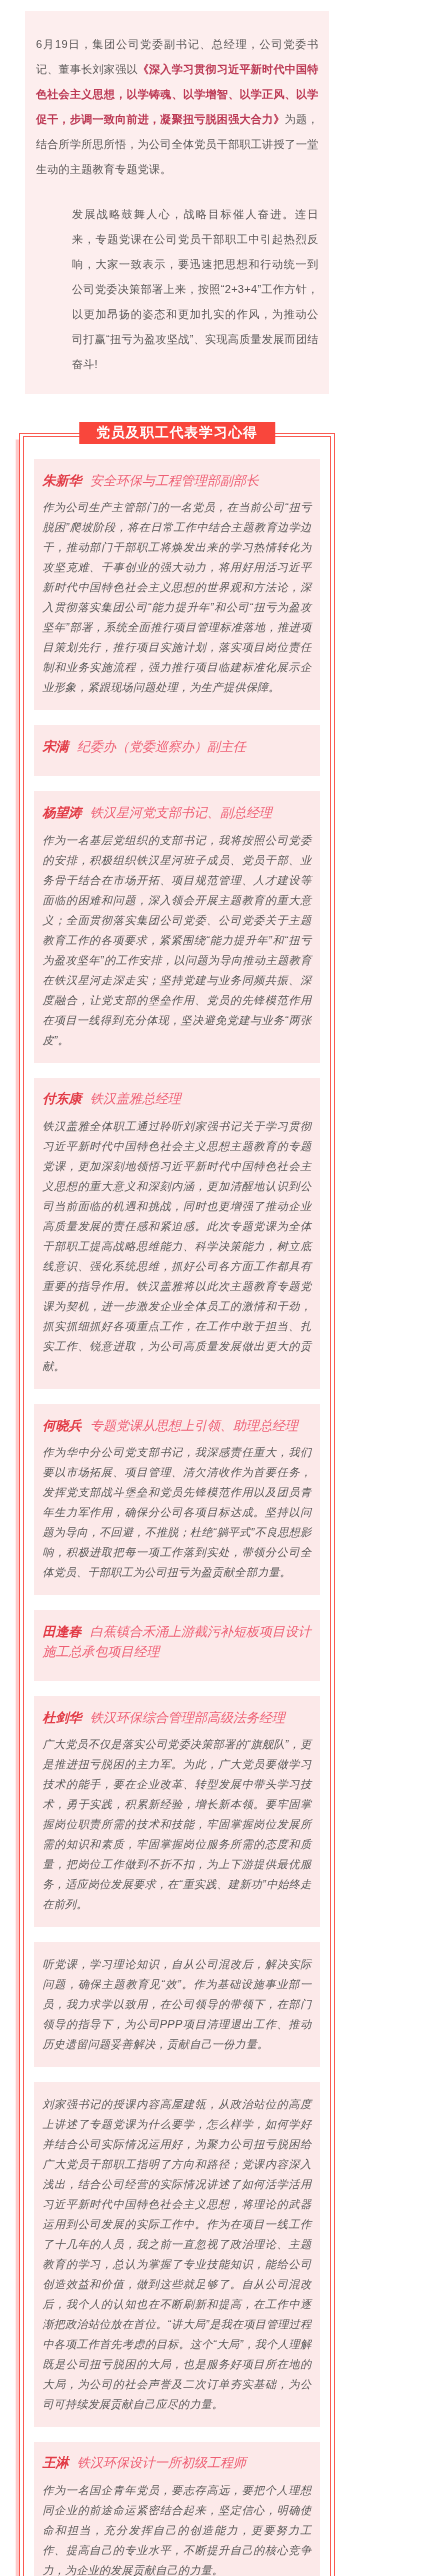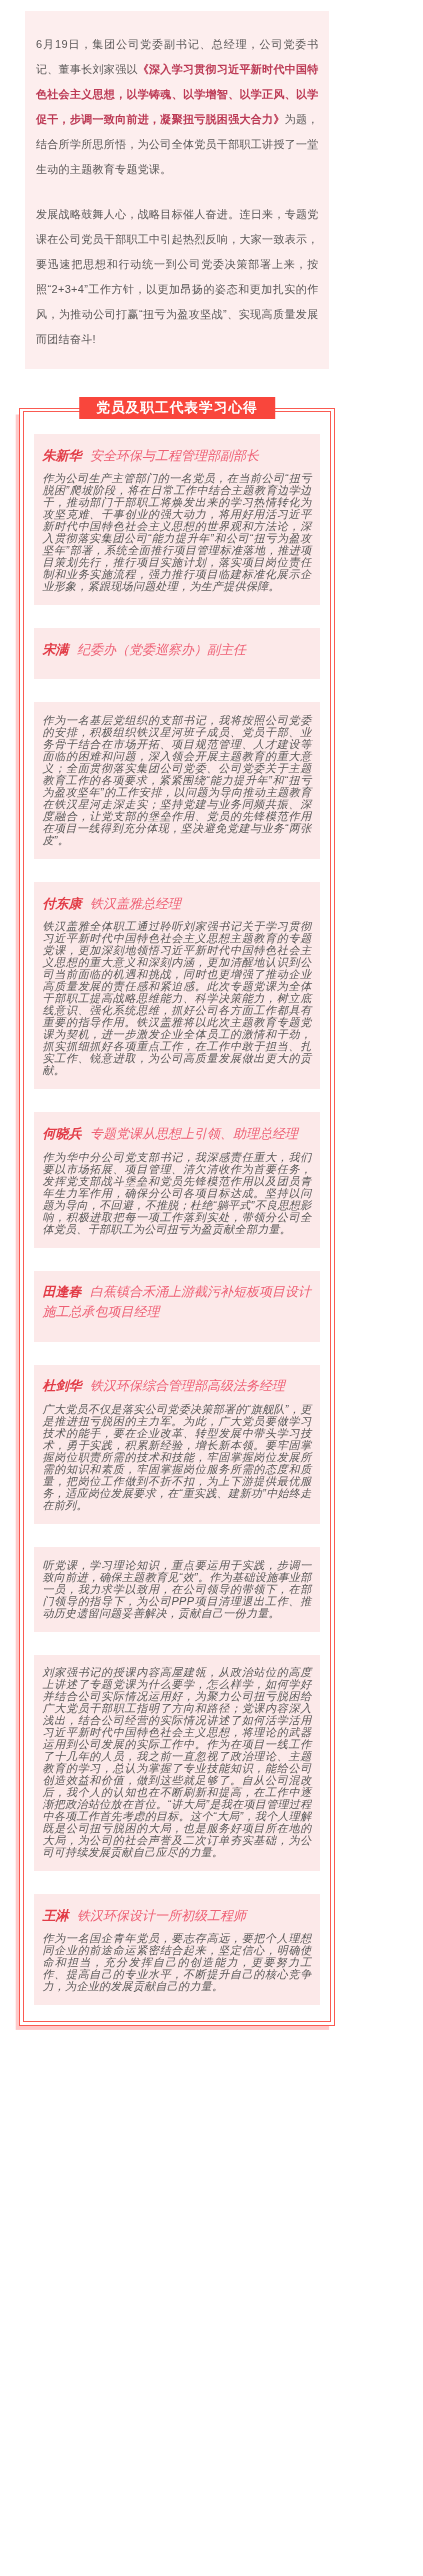--- a/index.html
+++ b/index.html
@@ -25,21 +25,21 @@
     padding: 21px 10.4px 17px 11px;
   }
   .intro-p {
     margin: 0;
     font-size: 11px;
     line-height: 25px;
     letter-spacing: 0.3px;
     color: #595757;
     text-align: justify;
   }
-  .intro-p + .intro-p { margin-top: 19.5px; }
+  .intro-p + .intro-p { margin-top: 19.5px; margin-left: 36px; }
   .intro-hl {
     color: #bc3a55;
     font-weight: bold;
   }
 
   
   .section-wrap {
     position: relative;
     margin: 39px 19px 0 19px;
   }
@@ -72,40 +72,40 @@
     z-index: 2;
     text-align: center;
   }
 
   
   .entry {
     background: #fce9e9;
     padding: 11.7px 8.5px 13px 8.5px;
     font-style: italic;
   }
-  .entry + .entry { margin-top: 23px; }
+  .entry + .entry { margin-top: 15px; }
   .entry-head {
     margin: 0 0 6.5px 0;
     font-size: 13px;
     line-height: 20px;
     text-align: left;
   }
   .entry-name {
     color: #e23c47;
     font-weight: bold;
     margin-right: 8.5px;
   }
   .entry-title {
     color: #ee5f74;
     font-weight: normal;
   }
   .entry-text {
     margin: 0;
     font-size: 11px;
-    line-height: 12px;
+    line-height: 20px;
     letter-spacing: 0.3px;
     color: #585858;
     text-align: justify;
   }
 </style>
 </head>
 <body>
 
 <div class="page">
 
@@ -122,20 +122,21 @@
         <article class="entry">
           <h3 class="entry-head"><span class="entry-name">朱新华</span><span class="entry-title">安全环保与工程管理部副部长</span></h3>
           <p class="entry-text">作为公司生产主管部门的一名党员，在当前公司“扭亏脱困”爬坡阶段，将在日常工作中结合主题教育边学边干，推动部门干部职工将焕发出来的学习热情转化为攻坚克难、干事创业的强大动力，将用好用活习近平新时代中国特色社会主义思想的世界观和方法论，深入贯彻落实集团公司“能力提升年”和公司“扭亏为盈攻坚年”部署，系统全面推行项目管理标准落地，推进项目策划先行，推行项目实施计划，落实项目岗位责任制和业务实施流程，强力推行项目临建标准化展示企业形象，紧跟现场问题处理，为生产提供保障。</p>
         </article>
 
         <article class="entry">
           <h3 class="entry-head"><span class="entry-name">宋满</span><span class="entry-title">纪委办（党委巡察办）副主任</span></h3>
         </article>
 
         <article class="entry">
+          <h3 class="entry-head"><span class="entry-name">杨望涛</span><span class="entry-title">铁汉星河党支部书记、副总经理</span></h3>
           <p class="entry-text">作为一名基层党组织的支部书记，我将按照公司党委的安排，积极组织铁汉星河班子成员、党员干部、业务骨干结合在市场开拓、项目规范管理、人才建设等面临的困难和问题，深入领会开展主题教育的重大意义；全面贯彻落实集团公司党委、公司党委关于主题教育工作的各项要求，紧紧围绕“能力提升年”和“扭亏为盈攻坚年”的工作安排，以问题为导向推动主题教育在铁汉星河走深走实；坚持党建与业务同频共振、深度融合，让党支部的堡垒作用、党员的先锋模范作用在项目一线得到充分体现，坚决避免党建与业务“两张皮”。</p>
         </article>
 
         <article class="entry">
           <h3 class="entry-head"><span class="entry-name">付东康</span><span class="entry-title">铁汉盖雅总经理</span></h3>
           <p class="entry-text">铁汉盖雅全体职工通过聆听刘家强书记关于学习贯彻习近平新时代中国特色社会主义思想主题教育的专题党课，更加深刻地领悟习近平新时代中国特色社会主义思想的重大意义和深刻内涵，更加清醒地认识到公司当前面临的机遇和挑战，同时也更增强了推动企业高质量发展的责任感和紧迫感。此次专题党课为全体干部职工提高战略思维能力、科学决策能力，树立底线意识、强化系统思维，抓好公司各方面工作都具有重要的指导作用。铁汉盖雅将以此次主题教育专题党课为契机，进一步激发企业全体员工的激情和干劲，抓实抓细抓好各项重点工作，在工作中敢于担当、扎实工作、锐意进取，为公司高质量发展做出更大的贡献。</p>
         </article>
 
         <article class="entry">
           <h3 class="entry-head"><span class="entry-name">何晓兵</span><span class="entry-title">专题党课从思想上引领、助理总经理</span></h3>
@@ -145,21 +146,21 @@
         <article class="entry">
           <h3 class="entry-head"><span class="entry-name">田逢春</span><span class="entry-title">白蕉镇合禾涌上游截污补短板项目设计施工总承包项目经理</span></h3>
         </article>
 
         <article class="entry">
           <h3 class="entry-head"><span class="entry-name">杜剑华</span><span class="entry-title">铁汉环保综合管理部高级法务经理</span></h3>
           <p class="entry-text">广大党员不仅是落实公司党委决策部署的“旗舰队”，更是推进扭亏脱困的主力军。为此，广大党员要做学习技术的能手，要在企业改革、转型发展中带头学习技术，勇于实践，积累新经验，增长新本领。要牢固掌握岗位职责所需的技术和技能，牢固掌握岗位发展所需的知识和素质，牢固掌握岗位服务所需的态度和质量，把岗位工作做到不折不扣，为上下游提供最优服务，适应岗位发展要求，在“重实践、建新功”中始终走在前列。</p>
         </article>
 
         <article class="entry">
-          <p class="entry-text">听党课，学习理论知识，重点要运用于实践，步调一致向前进，确保主题教育见“效”。作为基础设施事业部一员，我力求学以致用，在公司领导的带领下，在部门领导的指导下，为公司PPP项目清理退出工作、推动历史遗留问题妥善解决，贡献自己一份力量。</p>
+          <p class="entry-text">听党课，学习理论知识，自从公司混改后，解决实际问题，确保主题教育见“效”。作为基础设施事业部一员，我力求学以致用，在公司领导的带领下，在部门领导的指导下，为公司PPP项目清理退出工作、推动历史遗留问题妥善解决，贡献自己一份力量。</p>
         </article>
 
         <article class="entry">
           <p class="entry-text">刘家强书记的授课内容高屋建瓴，从政治站位的高度上讲述了专题党课为什么要学，怎么样学，如何学好并结合公司实际情况运用好，为聚力公司扭亏脱困给广大党员干部职工指明了方向和路径；党课内容深入浅出，结合公司经营的实际情况讲述了如何活学活用习近平新时代中国特色社会主义思想，将理论的武器运用到公司发展的实际工作中。作为在项目一线工作了十几年的人员，我之前一直忽视了政治理论、主题教育的学习，总认为掌握了专业技能知识，能给公司创造效益和价值，做到这些就足够了。自从公司混改后，我个人的认知也在不断刷新和提高，在工作中逐渐把政治站位放在首位。“讲大局”是我在项目管理过程中各项工作首先考虑的目标。这个“大局”，我个人理解既是公司扭亏脱困的大局，也是服务好项目所在地的大局，为公司的社会声誉及二次订单夯实基础，为公司可持续发展贡献自己应尽的力量。</p>
         </article>
 
         <article class="entry">
           <h3 class="entry-head"><span class="entry-name">王淋</span><span class="entry-title">铁汉环保设计一所初级工程师</span></h3>
           <p class="entry-text">作为一名国企青年党员，要志存高远，要把个人理想同企业的前途命运紧密结合起来，坚定信心，明确使命和担当，充分发挥自己的创造能力，更要努力工作、提高自己的专业水平，不断提升自己的核心竞争力，为企业的发展贡献自己的力量。</p>
         </article>

